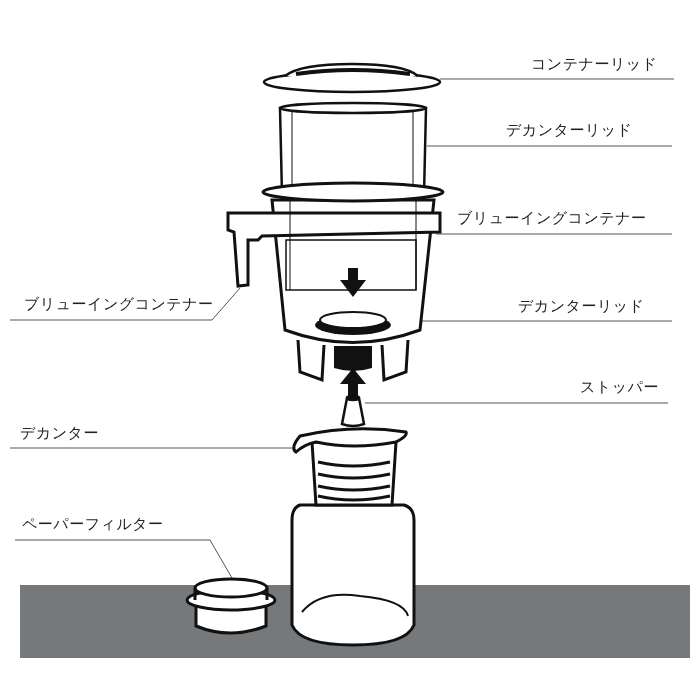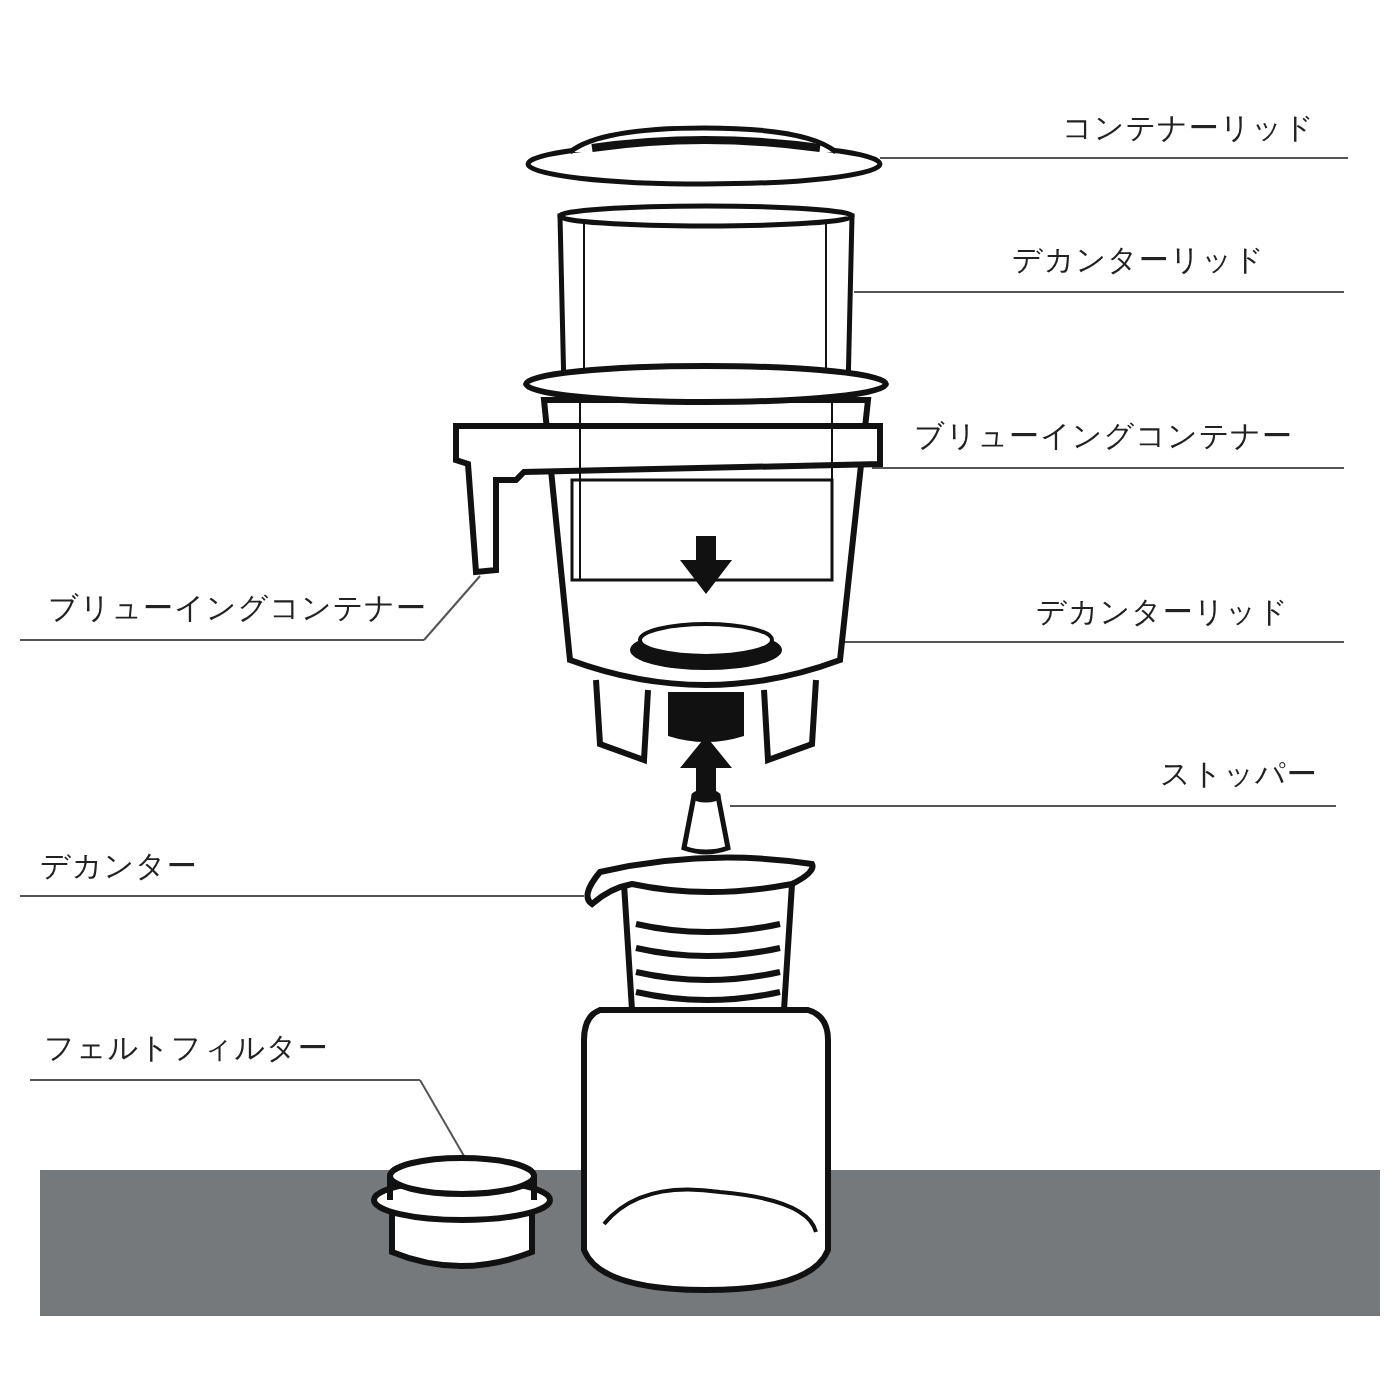--- a/index.html
+++ b/index.html
@@ -85,13 +85,13 @@
   </g>
 </svg>
 
 <div class="label" style="left:531px;top:55px;">コンテナーリッド</div>
 <div class="label" style="left:506px;top:121px;">デカンターリッド</div>
 <div class="label" style="left:457px;top:209px;">ブリューイングコンテナー</div>
 <div class="label" style="left:518px;top:297px;">デカンターリッド</div>
 <div class="label" style="left:580px;top:378px;">ストッパー</div>
 <div class="label" style="left:24px;top:295px;">ブリューイングコンテナー</div>
 <div class="label" style="left:20px;top:424px;text-align:center;">デカンター</div>
-<div class="label" style="left:22px;top:515px;">フェルトフィルター</div>
+<div class="label" style="left:22px;top:515px;">ペーパーフィルター</div>
 
 </body></html>

